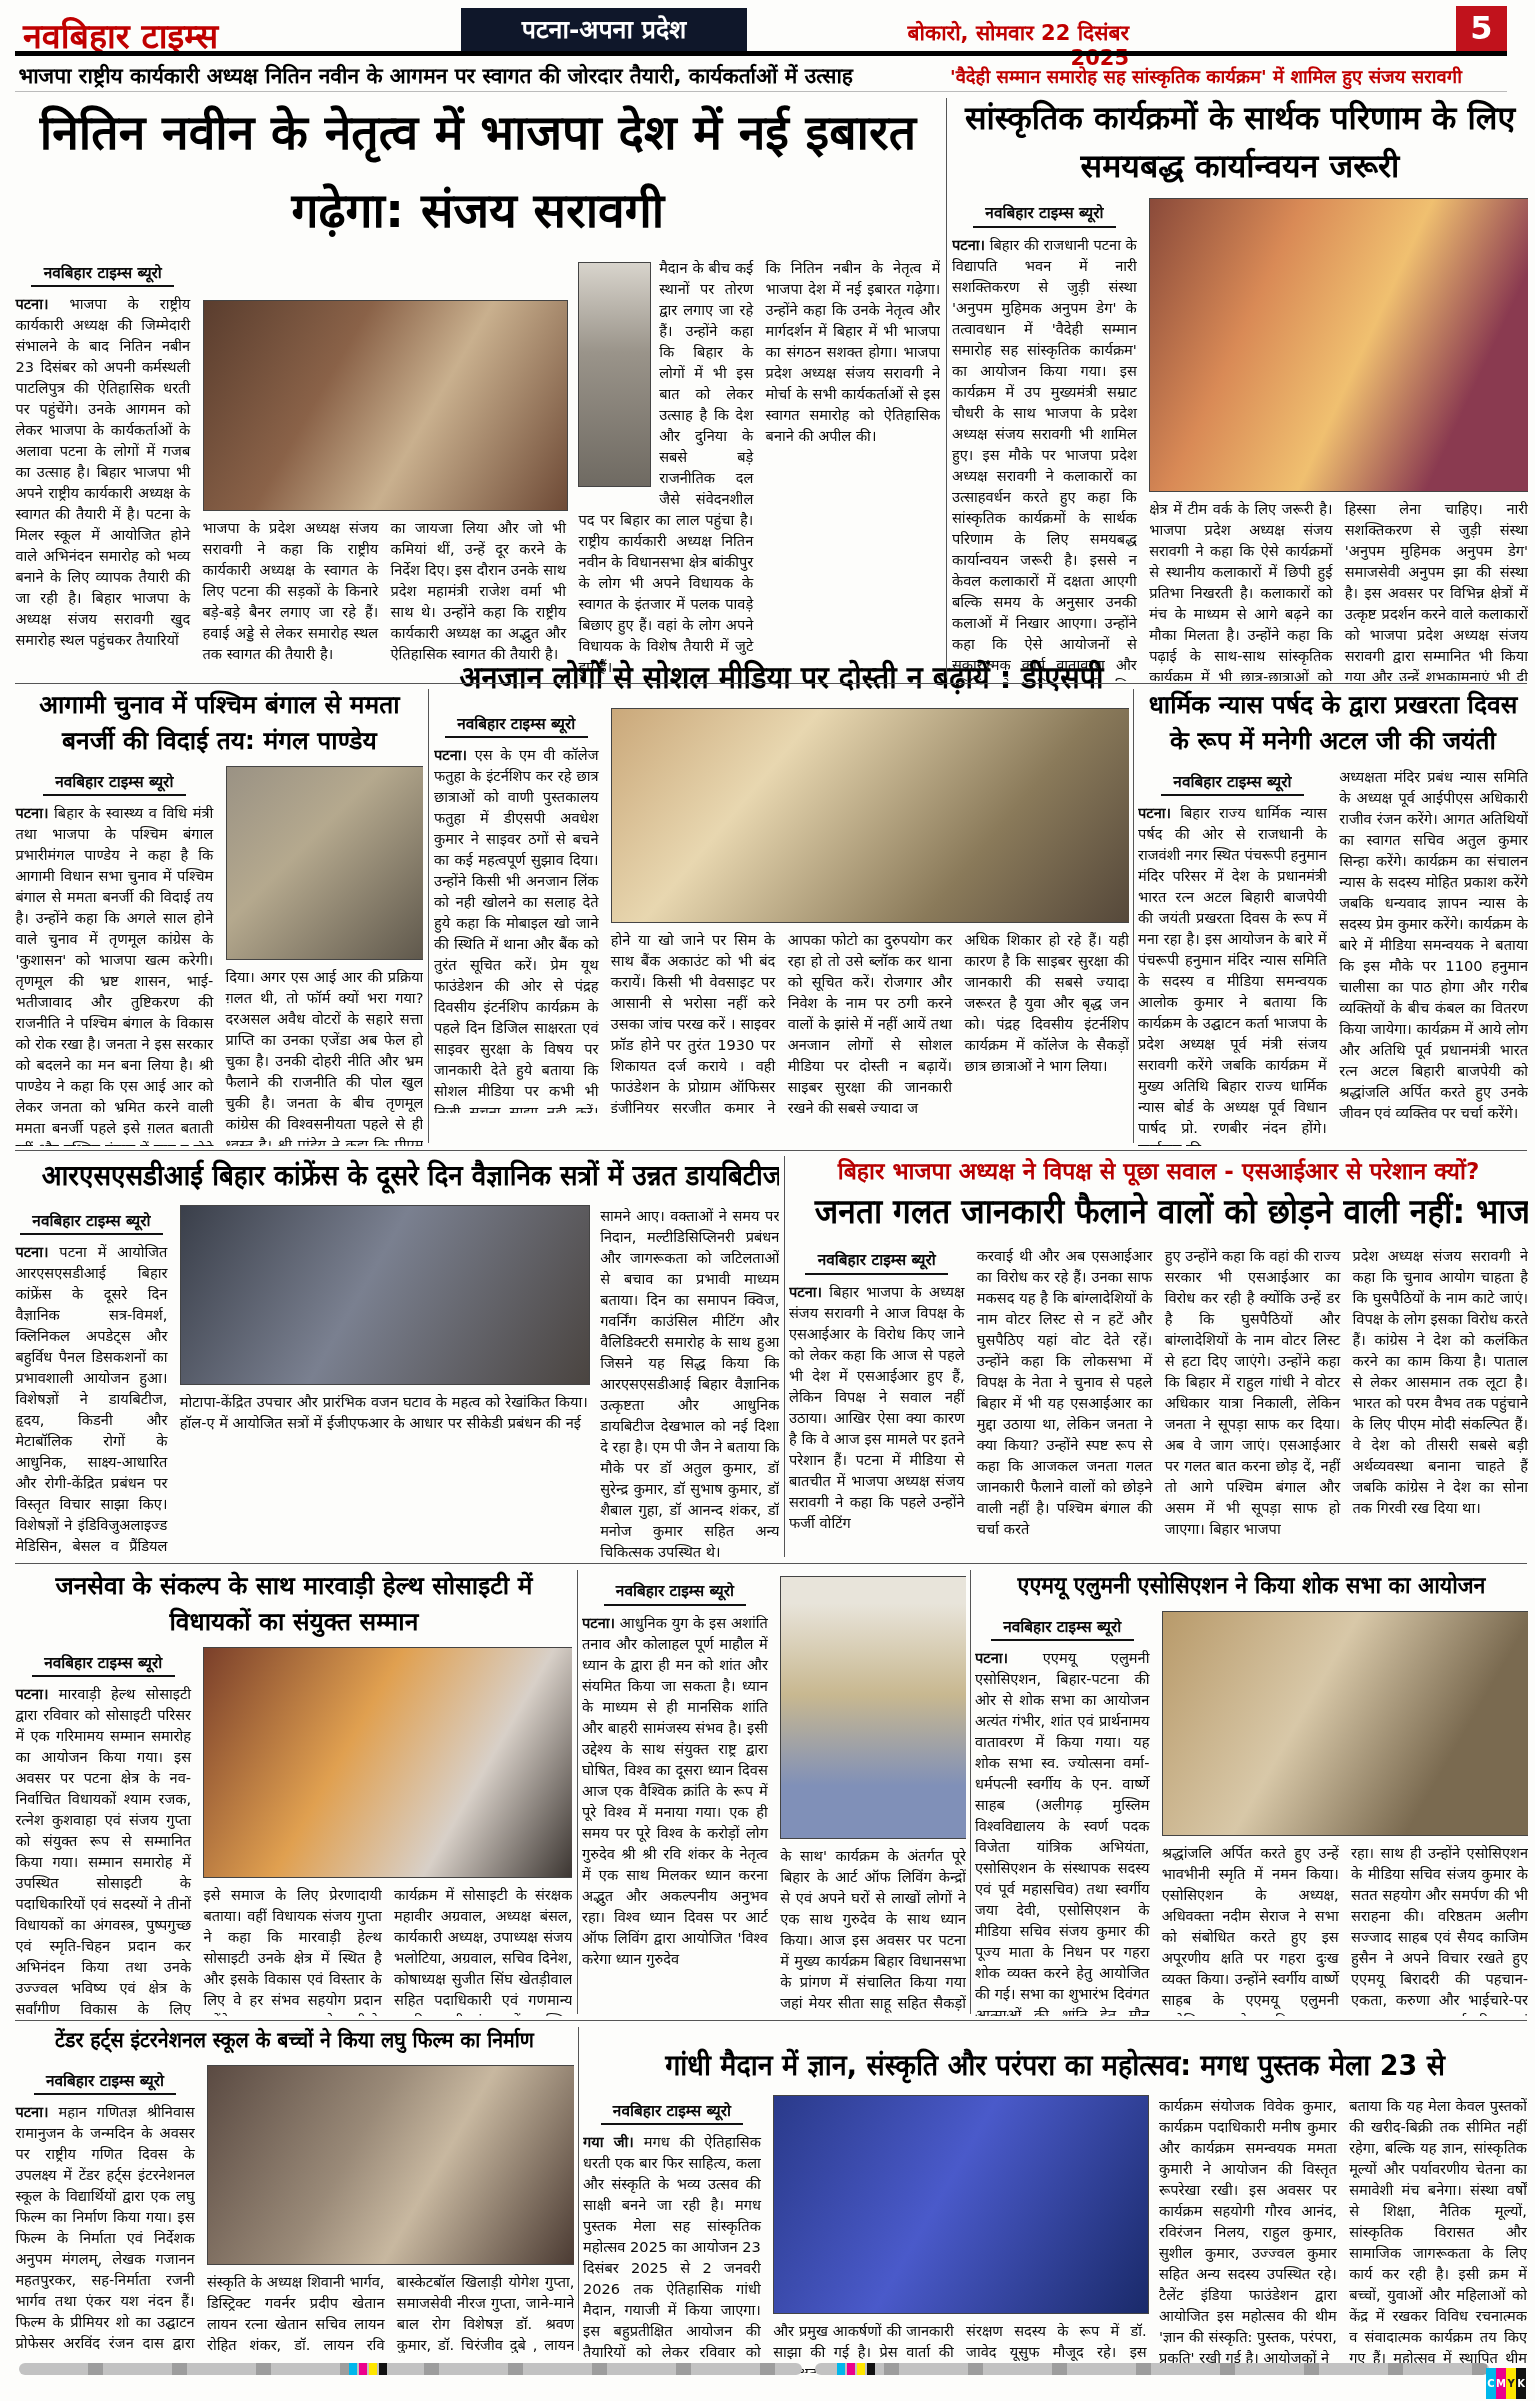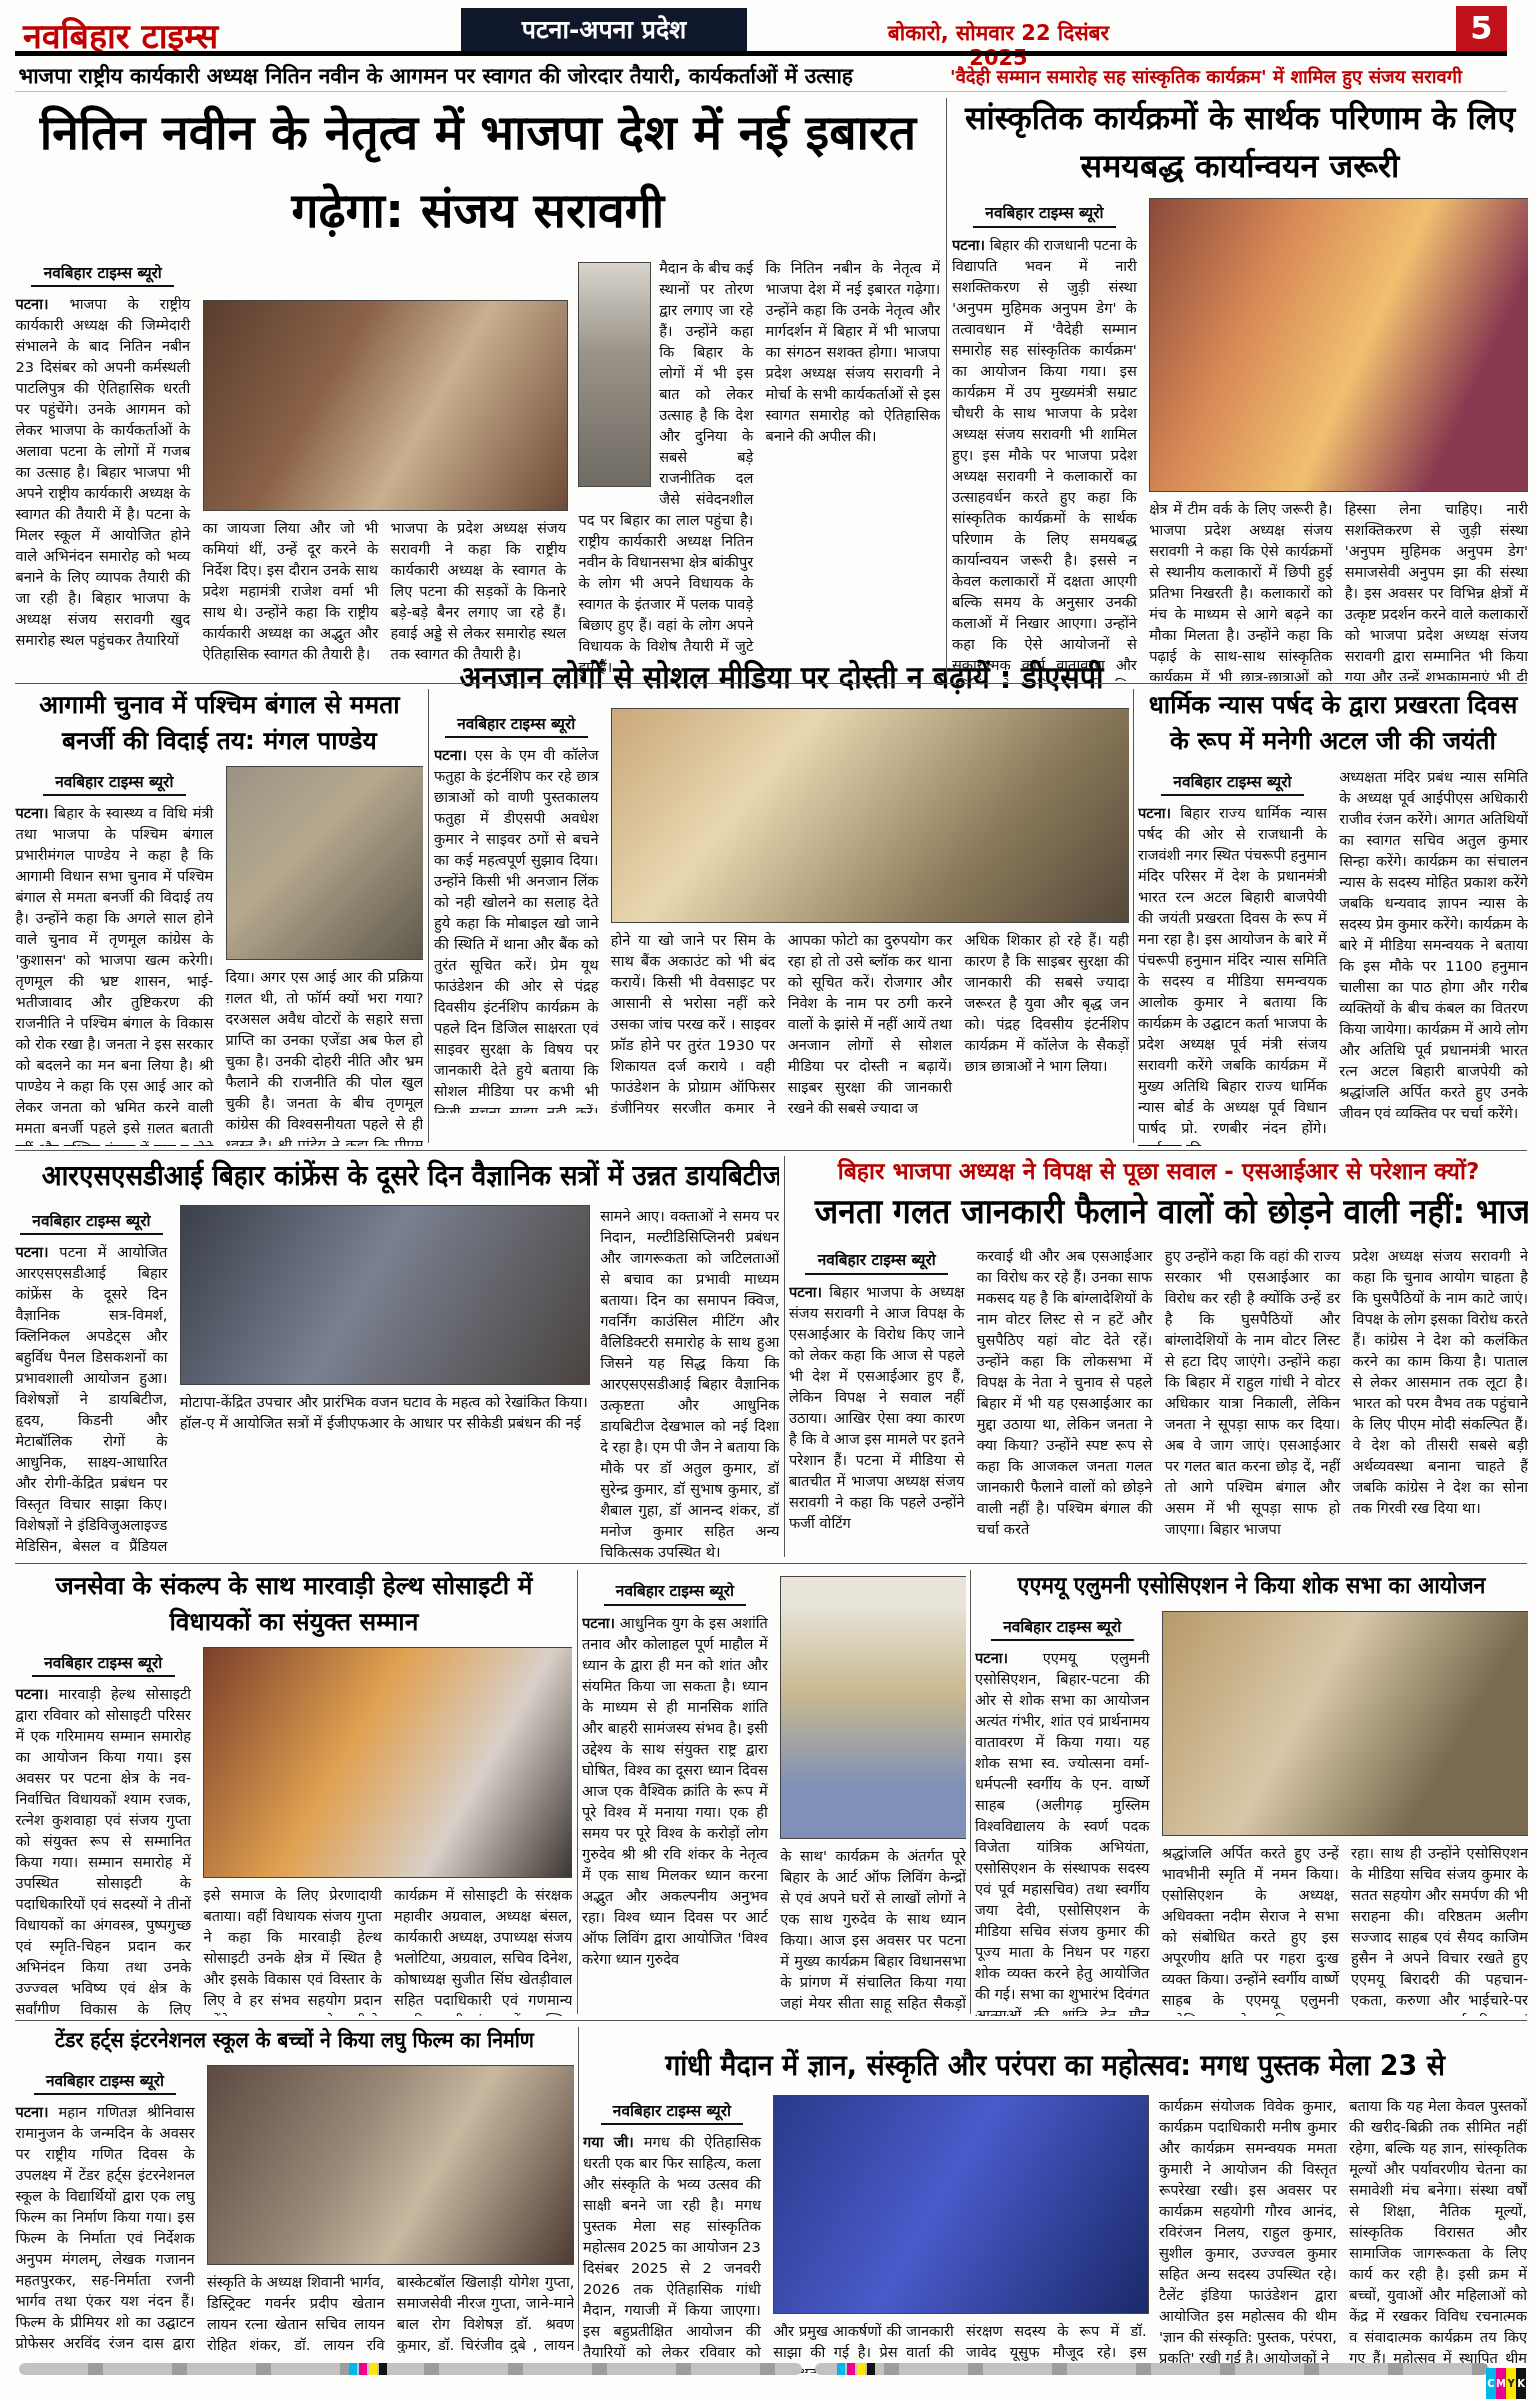--- a/index.html
+++ b/index.html
@@ -2,21 +2,21 @@
 <html style="font-size:12.3px"><head>
 <meta charset="utf-8">
 <style>
   html,body{margin:0;padding:0;background:#e8e8e4;}
   .page{position:relative;width:1535px;height:2401px;background:#fdfdfb;margin:0 auto;
         font-family:"DejaVu Sans","Liberation Sans",sans-serif;color:#0a0a0a;overflow:hidden;}
   
   .paper-title{position:absolute;left:23px;top:12.3px;font-size:34px;font-weight:800;color:#c00000;}
   .edition-box{position:absolute;left:461px;top:7.7px;width:286px;height:43px;background:#0f172a;
                color:#fff;font-size:25px;font-weight:800;text-align:center;line-height:43px;}
-  .date-line{position:absolute;left:868px;top:18.4px;width:261px;font-size:21px;font-weight:800;color:#c00000;text-align:center;}
+  .date-line{position:absolute;left:868px;top:18.4px;width:261px;font-size:21px;font-weight:800;color:#c00000;text-align:right;}
   .pagenum-box{position:absolute;left:1456px;top:6.1px;width:51px;height:45px;background:#c1121c;color:#fff;
                font-size:32px;font-weight:800;text-align:center;line-height:45px;}
   .mast-bar{position:absolute;left:15.4px;top:51px;width:1492px;height:5.4px;background:#000;}
   .kicker-left{position:absolute;left:18.4px;top:61px;width:917px;font-size:21px;font-weight:800;color:#000;}
   .kicker-right{position:absolute;left:950px;top:63px;width:577px;font-size:18.4px;font-weight:800;color:#c00000;}
   .under-kicker{position:absolute;left:15.4px;top:91px;width:1492px;height:0.8px;background:#bbb;}
   
   .art{position:absolute;overflow:hidden;}
   .hl{font-weight:800;text-align:center;color:#000;}
   .hl-xl{font-size:48px;line-height:1.62;}
@@ -72,22 +72,22 @@
   <div class="art" style="left:15.4px;top:94px;width:925px;height:587px;">
     <div class="hl hl-xl">नितिन नवीन के नेतृत्व में भाजपा देश में नई इबारत गढ़ेगा: संजय सरावगी</div>
     <div class="cols body">
       <div class="col">
         <div class="byline-wrap"><span class="byline">नवबिहार टाइम्स ब्यूरो</span></div>
         <p class="txt"><span class="dateline">पटना।</span> <span>भाजपा के राष्ट्रीय कार्यकारी अध्यक्ष की जिम्मेदारी संभालने के बाद नितिन नबीन 23 दिसंबर को अपनी कर्मस्थली पाटलिपुत्र की ऐतिहासिक धरती पर पहुंचेंगे। उनके आगमन को लेकर भाजपा के कार्यकर्ताओं के अलावा पटना के लोगों में गजब का उत्साह है। बिहार भाजपा भी अपने राष्ट्रीय कार्यकारी अध्यक्ष के स्वागत की तैयारी में है। पटना के मिलर स्कूल में आयोजित होने वाले अभिनंदन समारोह को भव्य बनाने के लिए व्यापक तैयारी की जा रही है। बिहार भाजपा के अध्यक्ष संजय सरावगी खुद समारोह स्थल पहुंचकर तैयारियों</span></p>
       </div>
       <div style="flex:2.08;min-width:0;">
         <div class="photo p-shawl"></div>
         <div class="cols">
+          <p class="col txt">भाजपा के प्रदेश अध्यक्ष संजय सरावगी ने कहा कि राष्ट्रीय कार्यकारी अध्यक्ष के स्वागत के लिए पटना की सड़कों के किनारे बड़े-बड़े बैनर लगाए जा रहे हैं। हवाई अड्डे से लेकर समारोह स्थल तक स्वागत की तैयारी है।</p>
           <p class="col txt">का जायजा लिया और जो भी कमियां थीं, उन्हें दूर करने के निर्देश दिए। इस दौरान उनके साथ प्रदेश महामंत्री राजेश वर्मा भी साथ थे। उन्होंने कहा कि राष्ट्रीय कार्यकारी अध्यक्ष का अद्भुत और ऐतिहासिक स्वागत की तैयारी है।</p>
-          <p class="col txt">भाजपा के प्रदेश अध्यक्ष संजय सरावगी ने कहा कि राष्ट्रीय कार्यकारी अध्यक्ष के स्वागत के लिए पटना की सड़कों के किनारे बड़े-बड़े बैनर लगाए जा रहे हैं। हवाई अड्डे से लेकर समारोह स्थल तक स्वागत की तैयारी है।</p>
         </div>
       </div>
       <div class="col">
         <div class="photo p-statue"></div>
         <p class="txt">मैदान के बीच कई स्थानों पर तोरण द्वार लगाए जा रहे हैं। उन्होंने कहा कि बिहार के लोगों में भी इस बात को लेकर उत्साह है कि देश और दुनिया के सबसे बड़े राजनीतिक दल जैसे संवेदनशील पद पर बिहार का लाल पहुंचा है। राष्ट्रीय कार्यकारी अध्यक्ष नितिन नवीन के विधानसभा क्षेत्र बांकीपुर के लोग भी अपने विधायक के स्वागत के इंतजार में पलक पावड़े बिछाए हुए हैं। वहां के लोग अपने विधायक के विशेष तैयारी में जुटे हुए हैं।</p>
       </div>
       <p class="col txt">कि नितिन नबीन के नेतृत्व में भाजपा देश में नई इबारत गढ़ेगा। उन्होंने कहा कि उनके नेतृत्व और मार्गदर्शन में बिहार में भी भाजपा का संगठन सशक्त होगा। भाजपा प्रदेश अध्यक्ष संजय सरावगी ने मोर्चा के सभी कार्यकर्ताओं से इस स्वागत समारोह को ऐतिहासिक बनाने की अपील की।</p>
     </div>
   </div>
 

